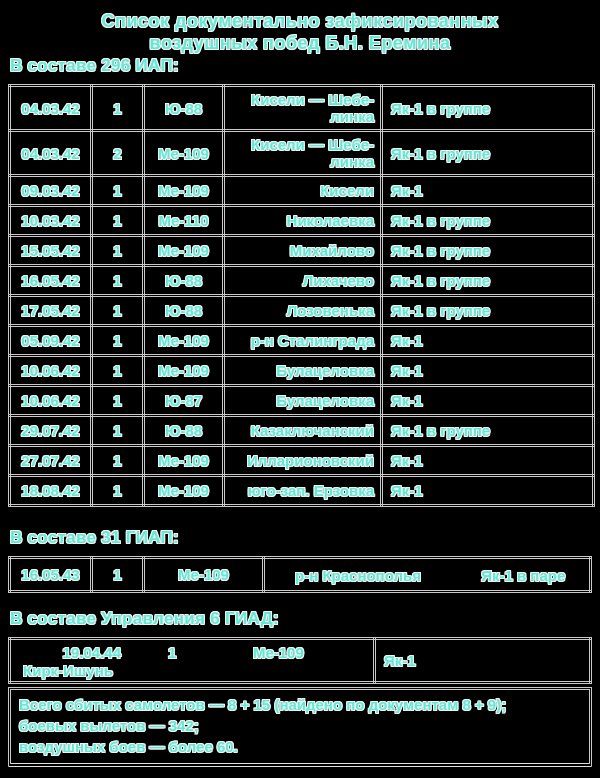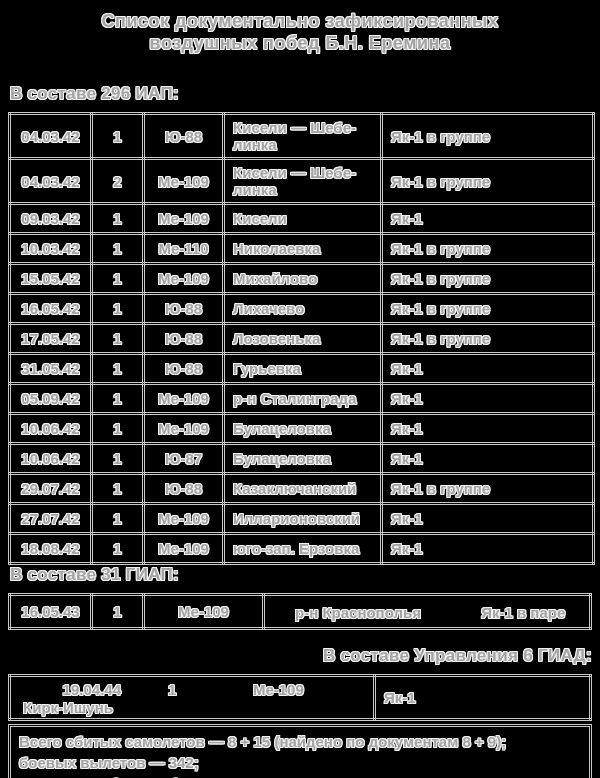--- a/index.html
+++ b/index.html
@@ -9,21 +9,21 @@
     background:#000;
     overflow:hidden;
     font-family:"Liberation Sans", sans-serif;
     font-weight:bold;
     color:#050505;
     box-sizing:border-box;
     padding:8px;
   }
   
   .ink{
-    color:#a3a3a3;
+    color:#5eead4;
     text-shadow:
       -1px -1px 0 #f2f2f2, 0 -1px 0 #f2f2f2, 1px -1px 0 #f2f2f2,
       -1px  0   0 #f2f2f2, 1px  0   0 #f2f2f2,
       -1px  1px 0 #f2f2f2, 0  1px 0 #f2f2f2, 1px  1px 0 #f2f2f2;
   }
   .title{
     text-align:center;
     font-size:18px;
     line-height:22px;
     margin:2px 0 0 0;
@@ -43,21 +43,21 @@
   td{
     border:3px double #c9c9c9;
     font-size:15px;
     line-height:17px;
     padding:2px 6px;
     overflow:hidden;
     vertical-align:middle;
   }
   .c-date,.c-count,.c-type{text-align:center;}
   .c-place,.c-aircraft{text-align:left;padding-left:8px;}
-  .pre{white-space:pre-line;}
+  .pre{white-space:pre-line;text-align:right;}
   #t296 tr{height:30px;}
   #t296 tr:nth-child(1),#t296 tr:nth-child(2){height:45px;}
   .row-single{height:34px;}
   .inline-col{display:inline-block;vertical-align:middle;margin-left:22px;}
   .w-count{width:50px;text-align:center;}
   .w-type{width:110px;text-align:center;}
   .w-place-pad{margin-left:4px;text-align:right;}
   .merged-gap{display:inline-block;width:160px;}
   .footer-box{
     margin-top:3px;
@@ -73,21 +73,21 @@
 </head>
 <body>
 
 <div class="page">
 
   <div class="title ink">
     <div>Список документально зафиксированных</div>
     <div>воздушных побед Б.Н. Еремина</div>
   </div>
 
-  <div class="section-heading ink" style="margin-top:30px;">В составе 296 ИАП:</div>
+  <div class="section-heading ink" style="margin-top:2px;">В составе 296 ИАП:</div>
 
   <table class="ink">
     <colgroup>
       <col style="width:82px">
         <col style="width:52px">
         <col style="width:80px">
       <col style="width:158px">
         <col style="width:212px">
     </colgroup>
     <tbody id="t296">
@@ -136,27 +136,20 @@
           <td class="c-aircraft">Як-1 в группе</td>
         </tr>
         <tr>
           <td class="c-date">17.05.42</td>
           <td class="c-count">1</td>
           <td class="c-type">Ю-88</td>
           <td class="c-place pre">Лозовенька</td>
           <td class="c-aircraft">Як-1 в группе</td>
         </tr>
         <tr>
-          <td class="c-date">31.05.42</td>
-          <td class="c-count">1</td>
-          <td class="c-type">Ю-88</td>
-          <td class="c-place pre">Гурьевка</td>
-          <td class="c-aircraft">Як-1</td>
-        </tr>
-        <tr>
           <td class="c-date">05.09.42</td>
           <td class="c-count">1</td>
           <td class="c-type">Ме-109</td>
           <td class="c-place pre">р-н Сталинграда</td>
           <td class="c-aircraft">Як-1</td>
         </tr>
         <tr>
           <td class="c-date">10.06.42</td>
           <td class="c-count">1</td>
           <td class="c-type">Ме-109</td>
@@ -187,21 +180,21 @@
         <tr>
           <td class="c-date">18.08.42</td>
           <td class="c-count">1</td>
           <td class="c-type">Ме-109</td>
           <td class="c-place pre">юго-зап. Ерзовка</td>
           <td class="c-aircraft">Як-1</td>
         </tr>
       </tbody>
   </table>
 
-  <div class="section-heading ink" style="margin-top:0;">В составе 31 ГИАП:</div>
+  <div class="section-heading ink" style="margin-top:21px;">В составе 31 ГИАП:</div>
 
   <table class="ink">
     <colgroup>
       <col style="width:82px">
         <col style="width:52px">
         <col style="width:120px">
         <col>
     </colgroup>
     <tbody>
       <tr class="row-single">
@@ -209,21 +202,21 @@
         <td class="c-count">1</td>
         <td class="c-type">Ме-109</td>
         <td class="c-place">
           <span class="inline-col merged-gap">р-н Краснополья</span>
           <span class="inline-col">Як-1 в паре</span>
         </td>
       </tr>
     </tbody>
   </table>
 
-  <div class="section-heading ink" style="margin-top:16px;text-align:right;">В составе Управления 6 ГИАД:</div>
+  <div class="section-heading ink" style="margin-top:16px;">В составе Управления 6 ГИАД:</div>
 
   <table class="ink">
     <colgroup>
       <col style="width:365px">
         <col>
     </colgroup>
     <tbody>
       <tr class="row-single">
         <td class="c-place">
           <span class="inline-col" style="width:80px;text-align:right;">19.04.44</span>

